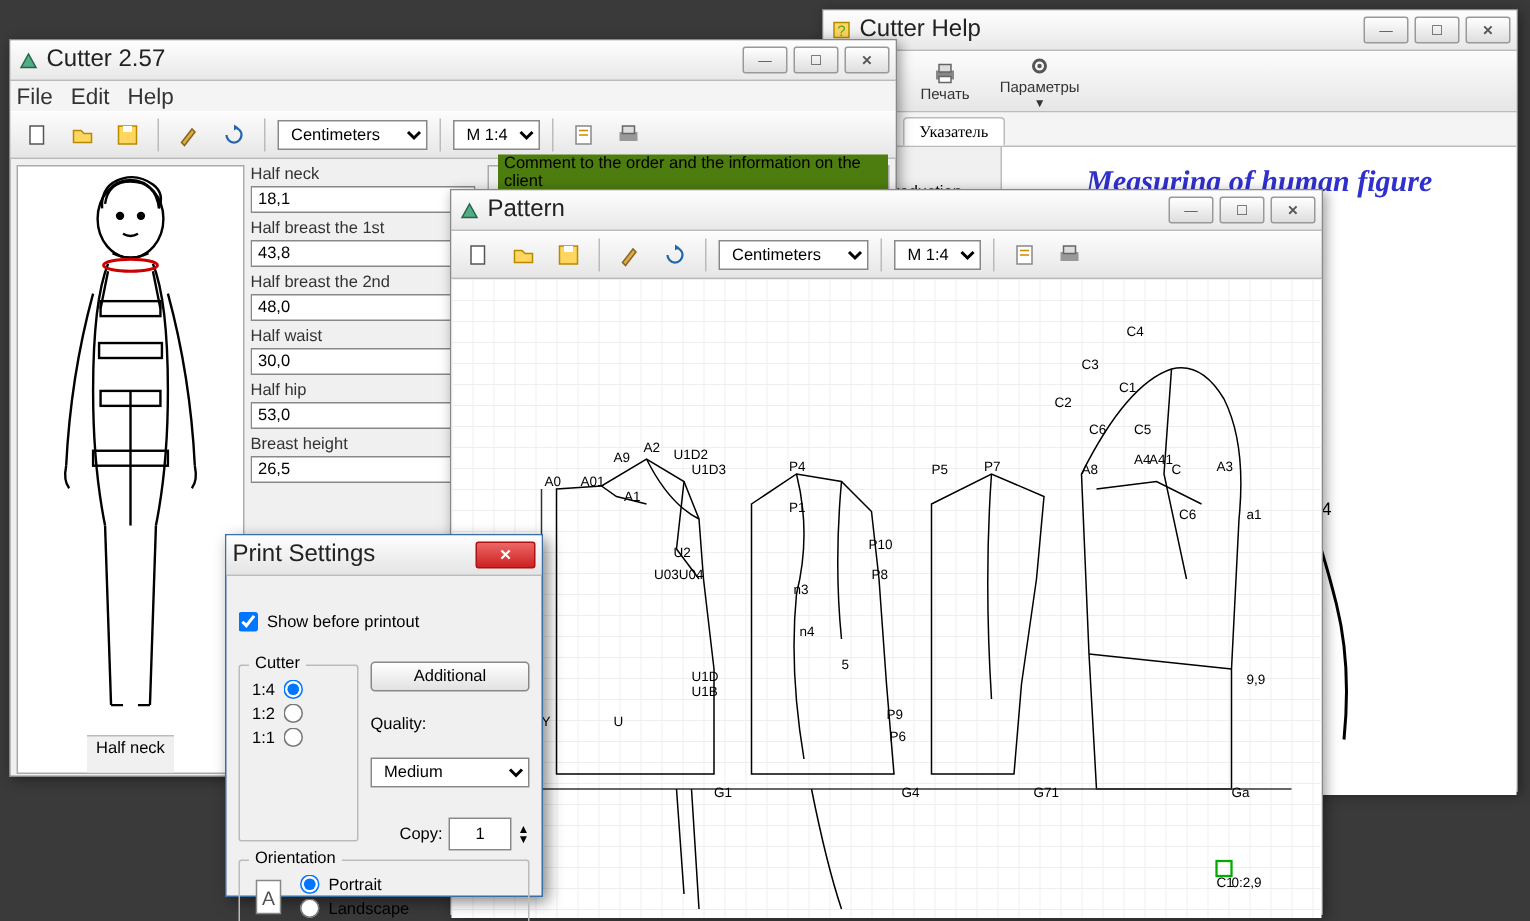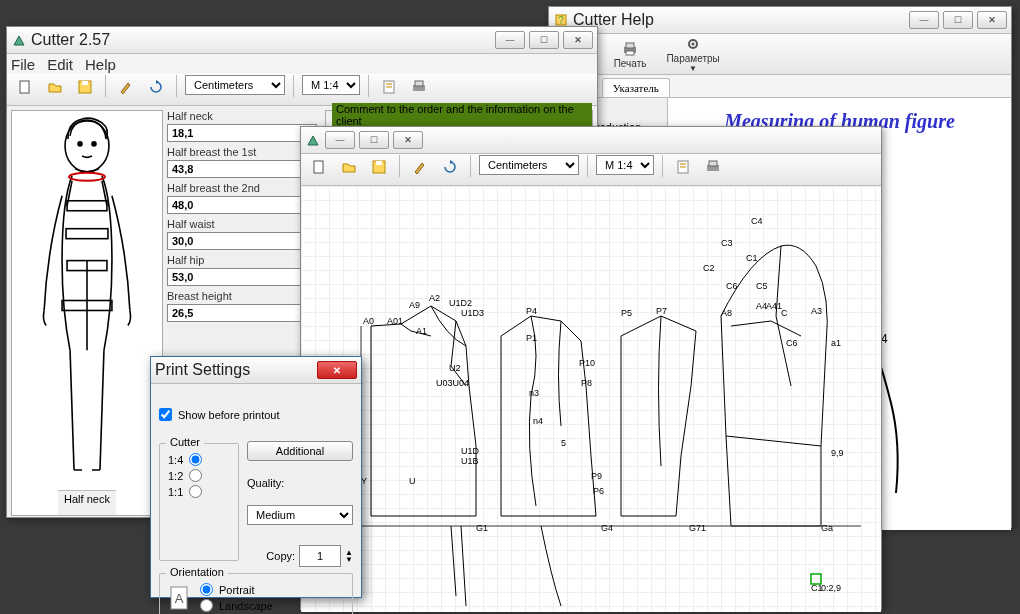--- a/index.html
+++ b/index.html
@@ -5,32 +5,32 @@
 html,body{margin:0;padding:0;width:1020px;height:614px;background:#3a3a3a;font-family:Tahoma,Arial,sans-serif;font-size:11px;overflow:hidden;}
 .window{position:absolute;background:#f0f0f0;border:1px solid #888;box-shadow:2px 2px 8px rgba(0,0,0,.4);}
 .titlebar{height:26px;background:linear-gradient(#fefefe,#e8e8e8);border-bottom:1px solid #bbb;display:flex;align-items:center;padding:0 4px;}
 .titlebar .icon{width:16px;height:16px;margin-right:4px;display:inline-flex;align-items:center;justify-content:center;}
 .titlebar .title{flex:1;font-size:16px;color:#222;}
 .winbtns{display:flex;gap:4px;}
 .winbtn{width:28px;height:16px;border:1px solid #999;border-radius:2px;background:linear-gradient(#fff,#dedede);font-size:9px;display:flex;align-items:center;justify-content:center;cursor:pointer;color:#555;}
 .winbtn.close{font-weight:bold;}
 .menubar{height:20px;background:#f4f4f4;display:flex;align-items:center;padding:0 4px;gap:12px;font-size:15px;color:#333;}
 .menubar span{cursor:pointer;}
-.toolbar{height:30px;background:linear-gradient(#fcfcfc,#e6e6e6);border-top:1px solid #fff;border-bottom:1px solid #bbb;display:flex;padding:0 6px;gap:6px;}
+.toolbar{height:30px;background:linear-gradient(#fcfcfc,#e6e6e6);border-top:1px solid #fff;border-bottom:1px solid #bbb;display:flex;align-items:center;padding:0 6px;gap:6px;}
 .tbtn{width:22px;height:22px;border:1px solid transparent;display:flex;align-items:center;justify-content:center;cursor:pointer;border-radius:2px;}
 .tsep{width:1px;height:22px;background:#bbb;margin:0 2px;}
 .combo{height:20px;border:1px solid #888;background:#fff;font-size:11px;padding:0 4px;min-width:100px;}
 .combo.small{min-width:50px;}
 .body-main{display:flex;height:calc(100% - 76px);}
 .figcol{width:150px;border:1px solid #aaa;margin:4px;background:#fff;display:flex;flex-direction:column;align-items:center;}
 .figsvg{flex:1;width:100%;}
 .status{height:20px;border-top:1px solid #bbb;padding:2px 6px;font-size:11px;background:#f0f0f0;}
 .meascol{width:150px;margin:4px 4px 4px 0;display:flex;flex-direction:column;gap:4px;overflow:hidden;}
 .mfield label{display:block;font-size:11px;color:#333;margin-bottom:2px;}
-.mfield input{width:100%;height:18px;border:1px solid #888;background:#fff;font-size:11px;padding:0 4px;box-sizing:border-box;font-weight:bold;}
+.mfield input{width:100%;height:18px;border:1px solid #888;background:#fff;font-size:11px;padding:0 4px;box-sizing:border-box;}
 .commentbox{flex:1;margin:4px;border:1px solid #aaa;position:relative;}
 .commentbox legend{font-size:11px;position:absolute;top:-8px;left:6px;background:#4d7c0f;padding:0 4px;}
 
 .grid{position:relative;width:100%;height:calc(100% - 56px);background:#fff;background-image:linear-gradient(#eee 1px,transparent 1px),linear-gradient(90deg,#eee 1px,transparent 1px);background-size:14px 14px;}
 
 .helpbar{height:40px;background:linear-gradient(#fcfcfc,#e6e6e6);border-bottom:1px solid #bbb;display:flex;align-items:center;gap:20px;padding:0 16px;}
 .helpbtn{display:flex;flex-direction:column;align-items:center;font-size:10px;color:#333;cursor:pointer;}
 .helpbtn .hicn{width:20px;height:18px;display:flex;align-items:center;justify-content:center;}
 .helptabs{height:22px;background:#f4f4f4;border-bottom:1px solid #bbb;display:flex;align-items:flex-end;padding:0 4px;gap:16px;font-family:Liberation Serif, serif;}
 .htab{padding:3px 10px;border:1px solid #bbb;border-bottom:none;background:#fff;font-size:11px;border-radius:3px 3px 0 0;cursor:pointer;}
@@ -258,20 +258,21 @@
   </div>
 </div>
 
 <div class="window" style="left:300px;top:126px;width:580px;height:482px;">
   <div class="titlebar">
     <span class="icon">
         <svg width="14" height="14">
           <path d="M2 12 L7 3 L12 12 Z" fill="#5a8" stroke="#264"></path>
         </svg>
       </span>
+    <span class="title">Pattern</span>
     <div class="winbtns">
       <div class="winbtn">—</div>
       <div class="winbtn">☐</div>
       <div class="winbtn close">✕</div>
     </div>
   </div>
   <div class="toolbar">
     <div class="tbtn">
         <svg width="16" height="16">
           <rect x="3" y="2" width="9" height="12" fill="#fff" stroke="#555"></rect>

